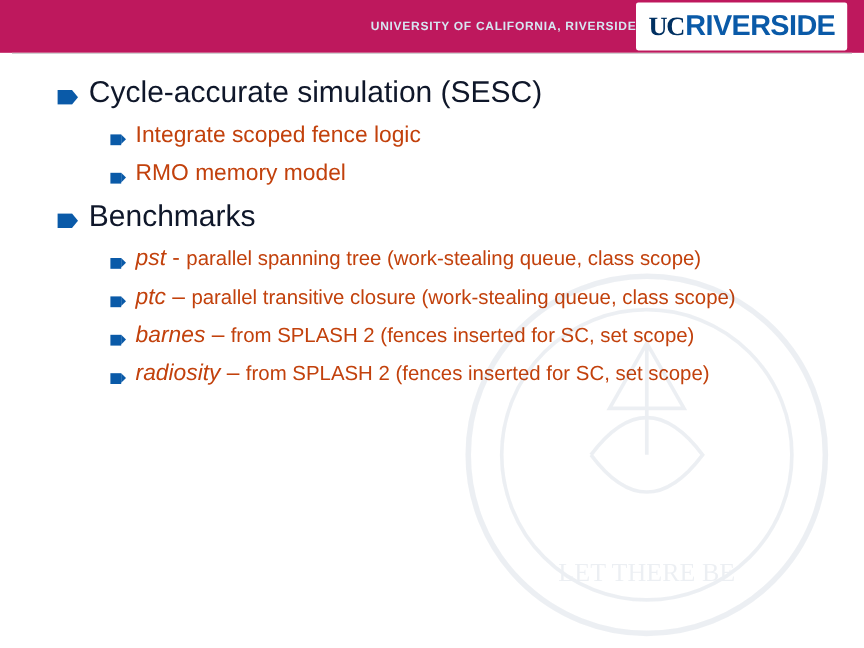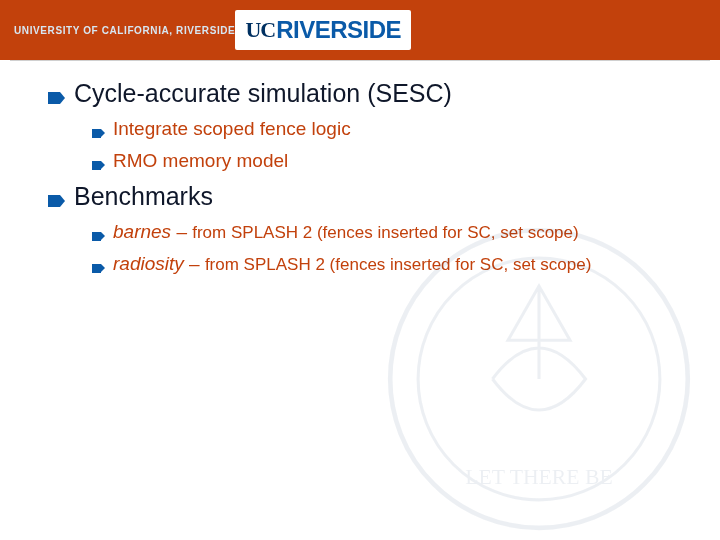--- a/index.html
+++ b/index.html
@@ -1,18 +1,18 @@
 <!DOCTYPE html>
 <html><head>
 <meta charset="utf-8">
 <style>
   * { margin: 0; padding: 0; box-sizing: border-box; }
   html, body { width: 720px; height: 540px; font-family: Arial, Helvetica, sans-serif; background: #fff; overflow: hidden; }
   .slide { position: relative; width: 720px; height: 540px; }
-  .header-bar { height: 60px; background: #c2410c; display: flex; align-items: center; justify-content: flex-start; padding: 0 14px 0 14px; }
+  .header-bar { height: 44px; background: #be185d; display: flex; align-items: center; justify-content: flex-end; padding: 0 14px 0 14px; }
   .univ-left { color: #d7e6f2; font-size: 10px; letter-spacing: 0.6px; font-weight: 600; }
   .logo-wrap { background: #fff; height: 40px; display: flex; align-items: center; padding: 3px 10px; border-radius: 2px; color: #003061; }
   .logo-uc { font-family: Georgia, 'Times New Roman', serif; font-weight: bold; font-size: 22px; color: #003061; letter-spacing: -1px; margin-right: 1px; }
   .logo-r { font-family: Arial, sans-serif; font-weight: 800; font-size: 24px; color: #0a5aa8; letter-spacing: -0.5px; }
   .title { font-size: 31px; font-weight: bold; color: #000; padding: 22px 0 8px 18px; }
   .divider { height: 1px; background: #d0d0d0; margin: 0 10px 18px 10px; }
   .content { padding: 0 28px 0 48px; }
   .lvl1 { display: flex; align-items: baseline; margin: 10px 0 10px 0; }
   .lvl1 .txt { font-size: 25px; color: #0f172a; }
   .lvl2 { display: flex; align-items: baseline; margin: 10px 0 10px 44px; }
@@ -54,21 +54,33 @@
     <div class="lvl2">
       <span class="bullet sm"></span>
       <span class="txt">RMO memory model</span>
     </div>
 
     <div class="lvl1">
       <span class="bullet"></span>
       <span class="txt">Benchmarks</span>
     </div>
 
+    <div class="lvl2">
+      <span class="bullet sm"></span>
+      <span class="txt">
+        <span class="name">pst</span><span> - </span><span class="desc">parallel spanning tree (work-stealing queue, class scope)</span>
+      </span>
+    </div>
 
+    <div class="lvl2">
+      <span class="bullet sm"></span>
+      <span class="txt">
+        <span class="name">ptc</span><span> – </span><span class="desc">parallel transitive closure (work-stealing queue, class scope)</span>
+      </span>
+    </div>
 
     <div class="lvl2">
       <span class="bullet sm"></span>
       <span class="txt">
         <span class="name">barnes</span><span> – </span><span class="desc">from SPLASH 2 (fences inserted for SC, set scope)</span>
       </span>
     </div>
 
     <div class="lvl2">
       <span class="bullet sm"></span>

